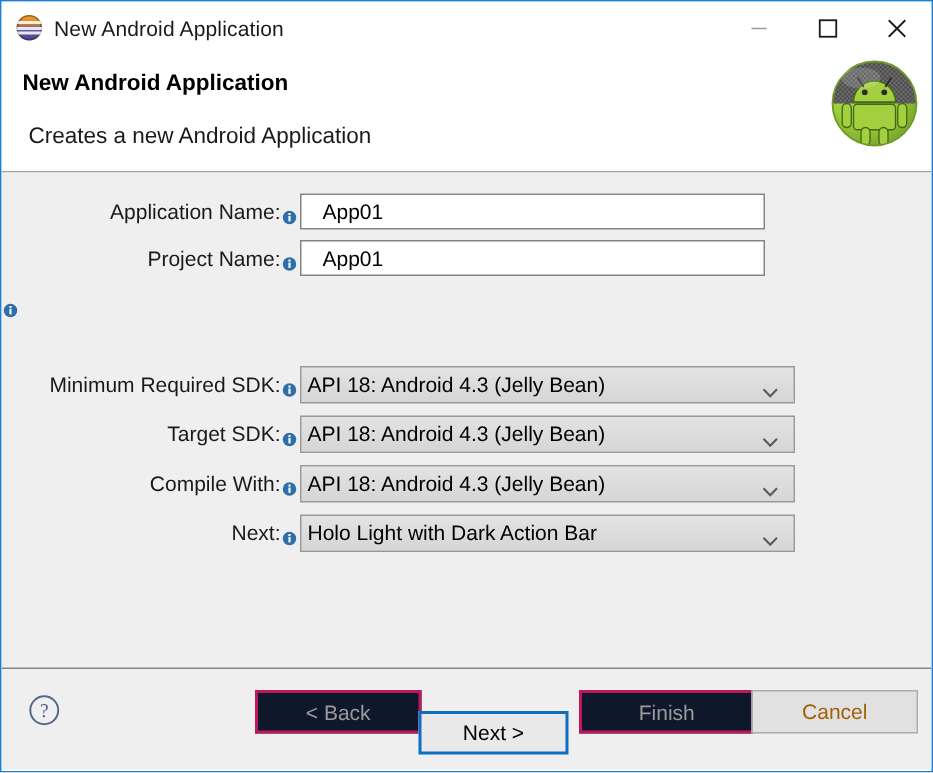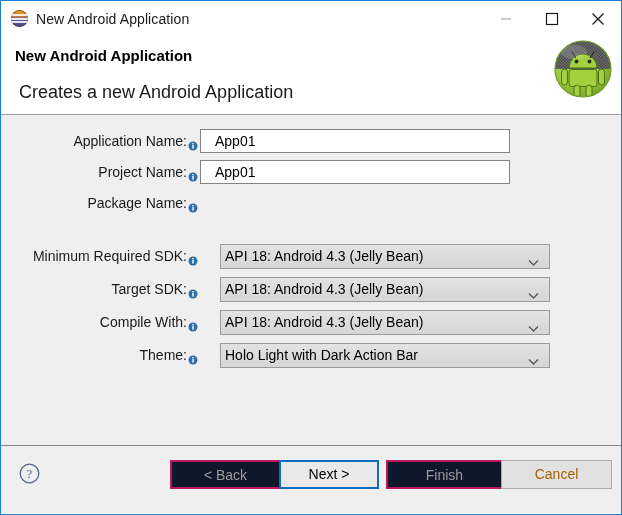--- a/index.html
+++ b/index.html
@@ -89,21 +89,21 @@
     left: 14px;
     top: 11px;
     font-size: 15px;
     font-weight: bold;
     color: #000000;
   }
   .header-sub {
     position: absolute;
     left: 18px;
     top: 46px;
-    font-size: 18px;
+    font-size: 15px;
     color: #1a1a1a;
   }
   .header-logo {
     position: absolute;
     right: 7px;
     top: 2px;
     width: 62px;
     height: 62px;
   }
 
@@ -156,21 +156,20 @@
   }
   .combo {
     width: 330px;
     height: 25px;
     box-sizing: border-box;
     border: 1px solid #9a9a9a;
     background: linear-gradient(180deg, #e3e3e3 0%, #dcdcdc 50%, #d6d6d6 100%);
     position: relative;
     display: flex;
     align-items: center;
-    margin-left: 20px;
   }
   .combo-text {
     font-size: 14px;
     color: #000000;
     padding-left: 4px;
     white-space: nowrap;
   }
   .combo-arrow {
     position: absolute;
     right: 10px;
@@ -333,21 +332,20 @@
         <svg width="10" height="10" viewBox="0 0 10 10">
             <circle cx="5" cy="5" r="4.5" fill="#2f6fa8"></circle>
             <rect x="4.3" y="4" width="1.4" height="3.6" fill="#ffffff"></rect>
             <rect x="4.3" y="2" width="1.4" height="1.4" fill="#ffffff"></rect>
           </svg>
       </span>
       <input class="text-input" type="text" value="App01" style="">
     </div>
 
     <div class="field-row" style="top:75px;">
-      <span class="field-label">Package Name:</span>
       <span class="info-icon">
         <svg width="10" height="10" viewBox="0 0 10 10">
             <circle cx="5" cy="5" r="4.5" fill="#2f6fa8"></circle>
             <rect x="4.3" y="4" width="1.4" height="3.6" fill="#ffffff"></rect>
             <rect x="4.3" y="2" width="1.4" height="1.4" fill="#ffffff"></rect>
           </svg>
       </span>
     </div>
 
     <div class="field-row" style="top:128px;">
@@ -401,21 +399,21 @@
         <span class="combo-text">API 18: Android 4.3 (Jelly Bean)</span>
         <span class="combo-arrow">
           <svg width="11" height="7" viewBox="0 0 11 7">
               <polyline points="1,1 5.5,5.6 10,1" fill="none" stroke="#5a5a5a" stroke-width="1.4"></polyline>
             </svg>
         </span>
       </div>
     </div>
 
     <div class="field-row" style="top:227px;">
-      <span class="field-label">Theme:</span>
+      <span class="field-label">Next:</span>
       <span class="info-icon">
         <svg width="10" height="10" viewBox="0 0 10 10">
             <circle cx="5" cy="5" r="4.5" fill="#2f6fa8"></circle>
             <rect x="4.3" y="4" width="1.4" height="3.6" fill="#ffffff"></rect>
             <rect x="4.3" y="2" width="1.4" height="1.4" fill="#ffffff"></rect>
           </svg>
       </span>
       <div class="combo">
         <span class="combo-text">Holo Light with Dark Action Bar</span>
         <span class="combo-arrow">
@@ -430,19 +428,19 @@
 
   <div class="footer">
     <div class="help-btn">
       <svg width="21" height="21" viewBox="0 0 21 21">
         <circle cx="10.5" cy="10.5" r="9.3" fill="none" stroke="#55688a" stroke-width="1.3"></circle>
         <text x="10.5" y="15" text-anchor="middle" font-family="Liberation Serif, serif" font-size="13" fill="#55688a">?</text>
       </svg>
     </div>
 
     <div class="btn btn-disabled" style="left:169px; width:111px;">&lt; Back</div>
-    <div class="btn btn-default" style="left:278px; width:100px;">Next &gt;</div>
+    <div class="btn btn-default" style="left:278px; width:100px;margin-top:14px;">Next &gt;</div>
     <div class="btn btn-disabled" style="left:385px; width:117px;">Finish</div>
     <div class="btn btn-normal" style="left:500px; width:111px;">Cancel</div>
   </div>
 
 
 </div>
 
 </body></html>

